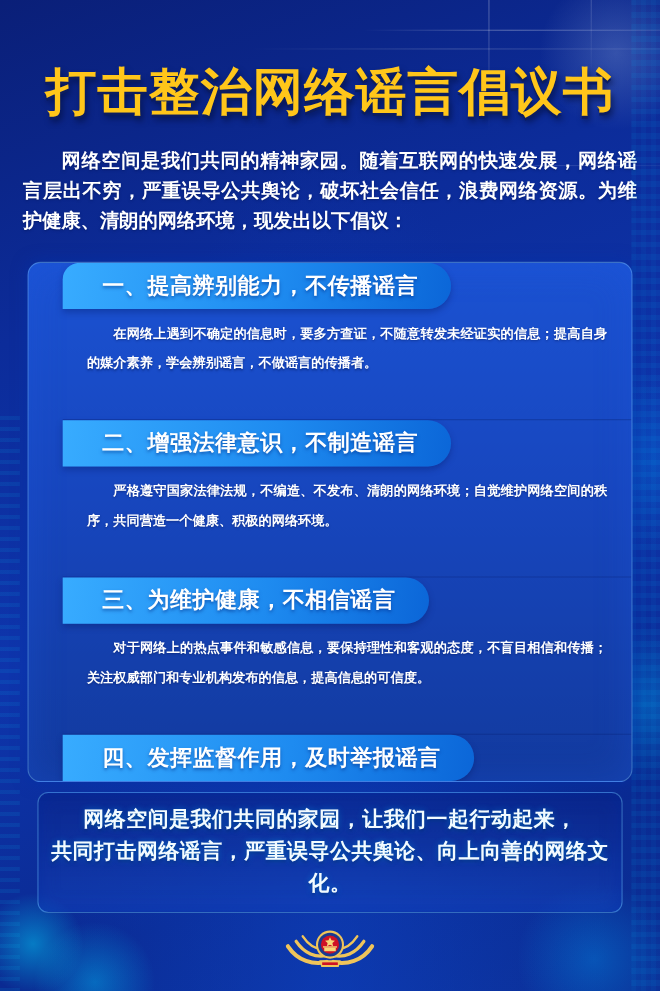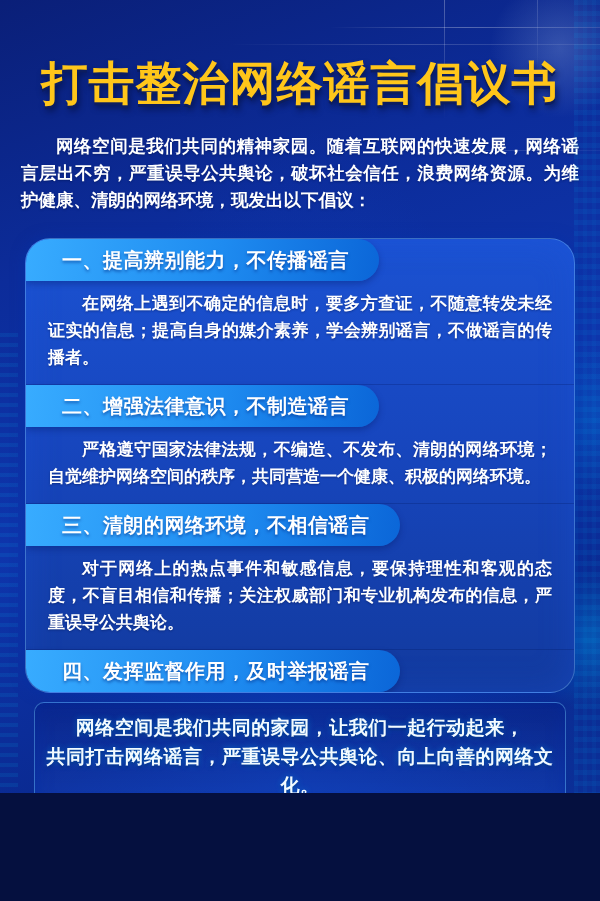--- a/index.html
+++ b/index.html
@@ -1,19 +1,19 @@
 <!DOCTYPE html>
 <html lang="zh"><head>
 <meta charset="utf-8">
 <style>
   html,body{margin:0;padding:0;background:#05103f;}
   *{box-sizing:border-box;}
   .poster{
     position:relative;
-    width:600px;height:793px;
+    width:600px;height:901px;
     margin:0 auto;
     overflow:hidden;
     font-family:"Liberation Sans","DejaVu Sans",sans-serif;
     background:
       radial-gradient(circle at 560px 48px, rgba(200,225,255,.22), transparent 70px),
       radial-gradient(circle at 595px 420px, rgba(0,160,255,.22), transparent 80px),
       radial-gradient(circle at 588px 640px, rgba(0,190,255,.30), transparent 70px),
       radial-gradient(circle at 30px 858px, rgba(0,220,255,.45), transparent 46px),
       radial-gradient(circle at 86px 893px, rgba(0,205,255,.38), transparent 55px),
       radial-gradient(circle at 540px 872px, rgba(0,170,255,.30), transparent 70px),
@@ -45,45 +45,46 @@
   .intro{
     margin:22px 21px 12px;
     color:#ffffff;font-weight:700;
     font-size:17.5px;line-height:27px;
     text-align:justify;text-indent:2em;
     text-shadow:0 1px 2px rgba(0,20,80,.5);
   }
   .panel{
     position:relative;
     width:550px;margin:24px auto 0;
-    border-radius:25px;
+    border-radius:12px;
     background:linear-gradient(180deg,#1B52D2 0%,#1746BE 45%,#133C A5 100%);
     background:linear-gradient(180deg,#1B52D2 0%,#1746BE 45%,#123A9E 100%);
     border:1px solid rgba(130,200,255,.38);
     box-shadow:0 0 14px rgba(0,50,170,.55), inset 0 0 34px rgba(30,90,230,.30);
     overflow:hidden;
+    padding-left:31px;
   }
   .section{position:relative;}
-  .section + .section{border-top:1px solid rgba(0,20,90,.25);}
+  .section + .section{border-top:1px solid rgba(0,20,90,.25);margin-top:24px;}
   .pill{
     display:inline-block;
     height:42px;line-height:42px;
     padding:0 30px 0 36px;
     border-radius:0 21px 21px 0;
     background:linear-gradient(100deg,#38ACFF 0%,#1E8BF0 55%,#0B66D8 100%);
     box-shadow:0 3px 6px rgba(0,25,100,.35);
     color:#ffffff;font-size:20px;font-weight:900;letter-spacing:.5px;
     text-shadow:0 2px 3px rgba(0,40,130,.55);
     white-space:nowrap;
   }
   .section:first-child .pill{border-top-left-radius:15px;}
   .section-body{
     padding:9px 22px 13px;
     color:#ffffff;font-weight:700;
-    font-size:17px;line-height:27px;
+    font-size:12px;line-height:27px;
     text-align:justify;text-indent:2em;
     text-shadow:0 1px 2px rgba(0,20,80,.45);
   }
   .closing{
     width:532px;margin:9px auto 0;
     padding:10px 8px 11px;
     border-radius:10px;
     border:1px solid rgba(110,200,255,.42);
     background:linear-gradient(180deg,rgba(10,34,130,.55),rgba(25,75,200,.45));
     box-shadow:inset 0 0 18px rgba(0,40,160,.45);
@@ -117,22 +118,22 @@
       <div class="pill">一、提高辨别能力，不传播谣言</div>
       <div class="section-body">在网络上遇到不确定的信息时，要多方查证，不随意转发未经证实的信息；提高自身的媒介素养，学会辨别谣言，不做谣言的传播者。</div>
     </div>
 
     <div class="section">
       <div class="pill">二、增强法律意识，不制造谣言</div>
       <div class="section-body">严格遵守国家法律法规，不编造、不发布、清朗的网络环境；自觉维护网络空间的秩序，共同营造一个健康、积极的网络环境。</div>
     </div>
 
     <div class="section">
-      <div class="pill">三、清朗的网络环境，不相信谣言</div>
-      <div class="section-body">对于网络上的热点事件和敏感信息，要保持理性和客观的态度，不盲目相信和传播；关注权威部门和专业机构发布的信息，严重误导公共舆论。</div>
+      <div class="pill">三、为维护健康，不相信谣言</div>
+      <div class="section-body">对于网络上的热点事件和敏感信息，要保持理性和客观的态度，不盲目相信和传播；关注权威部门和专业机构发布的信息，提高信息的可信度。</div>
     </div>
 
     <div class="section">
       <div class="pill">四、发挥监督作用，及时举报谣言</div>
     </div>
 
   </div>
 
   <div class="closing">
     <div>网络空间是我们共同的家园，让我们一起行动起来，</div>

